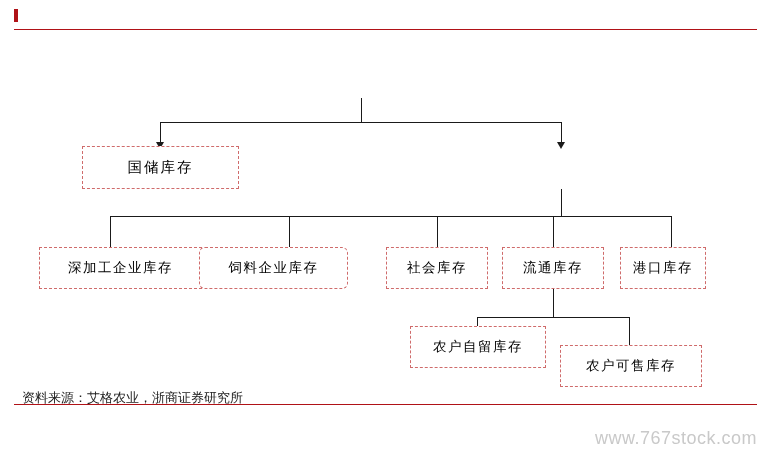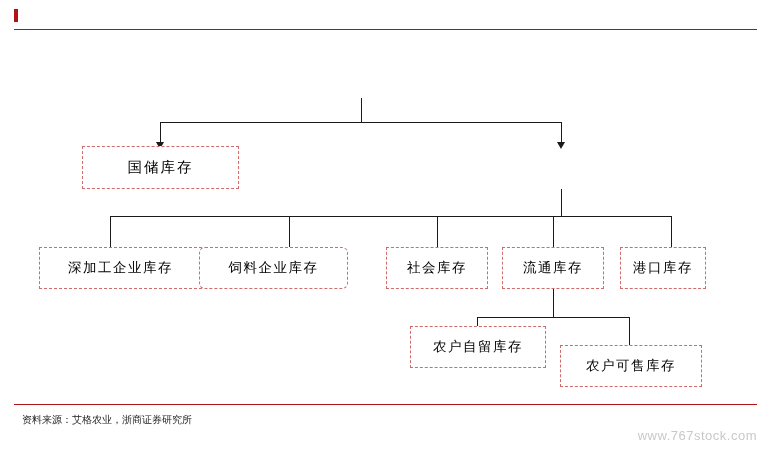--- a/index.html
+++ b/index.html
@@ -59,30 +59,30 @@
     position: absolute;
     left: 14px;
     top: 404px;
     width: 743px;
     height: 1px;
     background: #b01217;
   }
   #footer-text {
     position: absolute;
     left: 22px;
-    top: 413px;
-    font-size: 10px;
+    top: 389px;
+    font-size: 13px;
     color: #222222;
     white-space: nowrap;
   }
   #watermark {
     position: absolute;
     right: 14px;
     top: 428px;
-    font-size: 13px;
+    font-size: 18px;
     color: #c9c9c9;
     letter-spacing: 0.5px;
     white-space: nowrap;
     margin-left: 7px;
   }
 
   
   .node {
     position: absolute;
     box-sizing: border-box;

